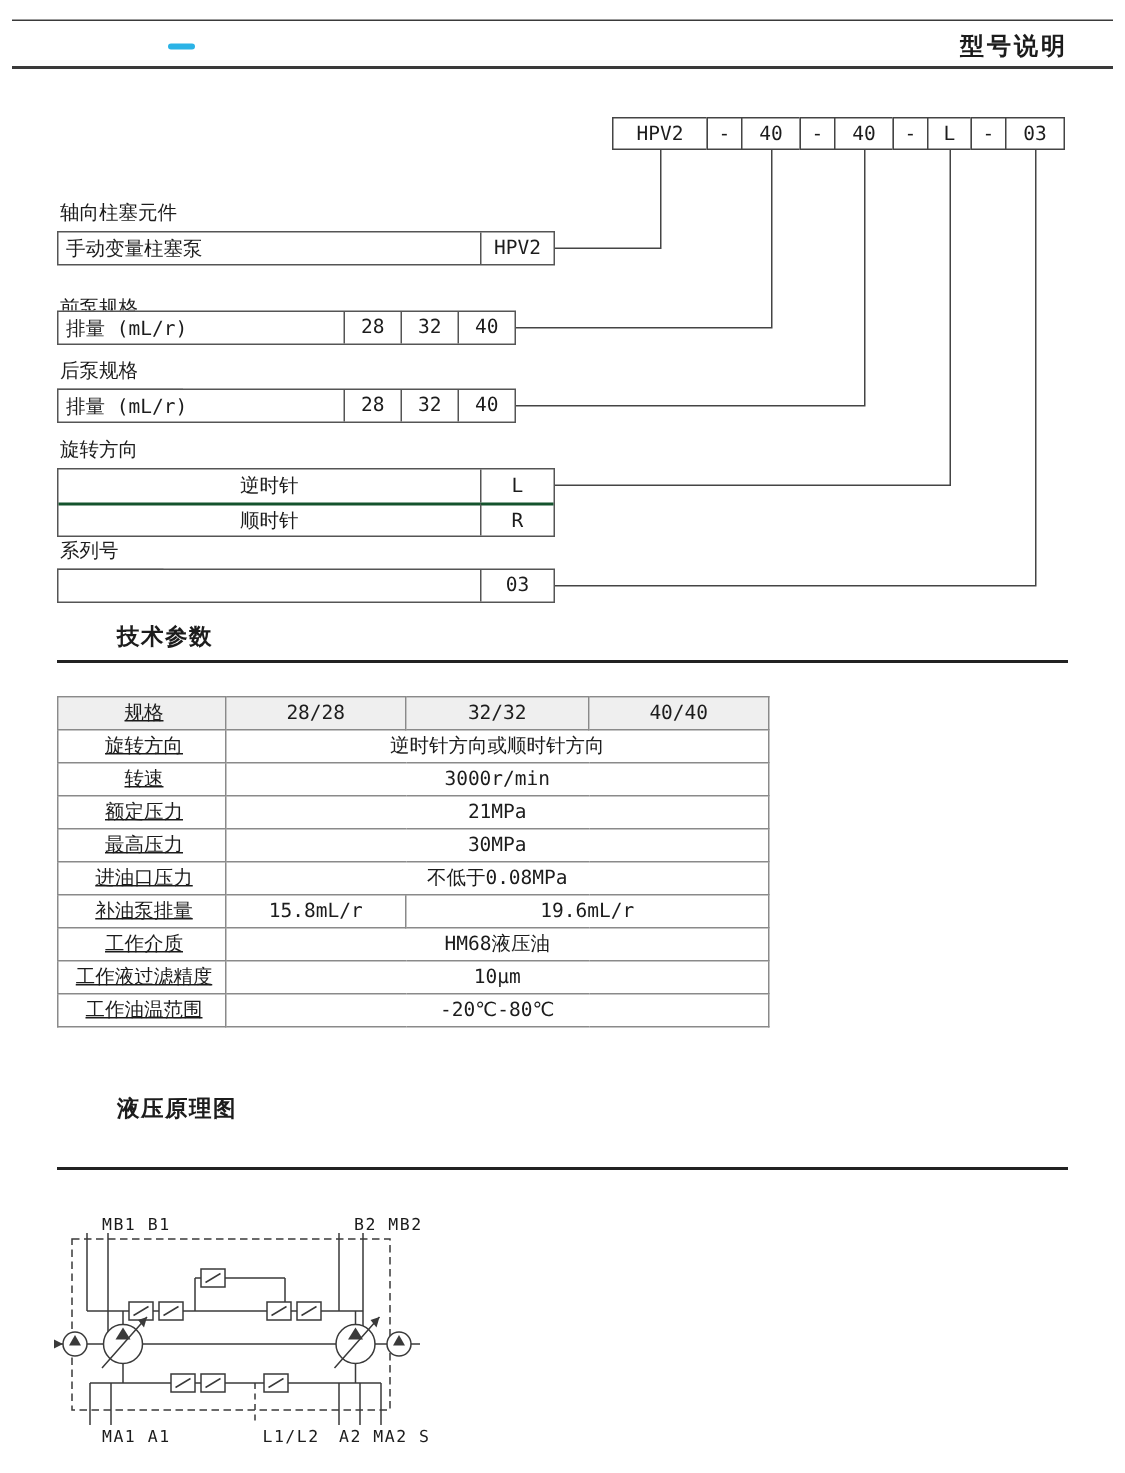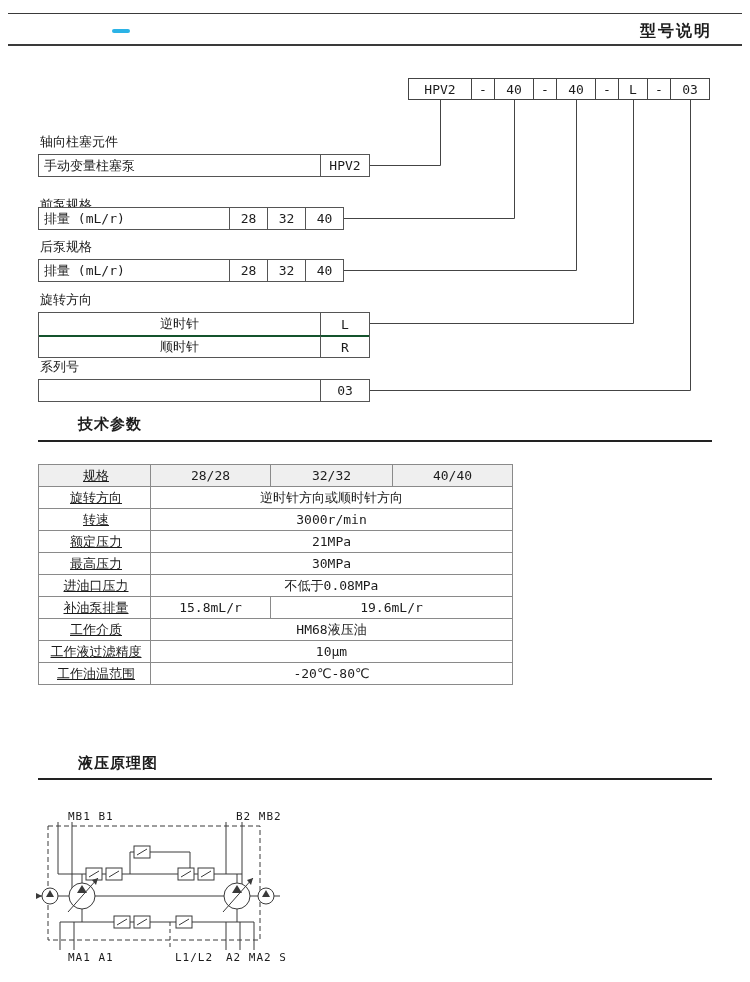--- a/index.html
+++ b/index.html
@@ -171,21 +171,21 @@
         <td class="lbl">工作液过滤精度</td>
         <td colspan="3">10μm</td>
       </tr>
       <tr>
         <td class="lbl">工作油温范围</td>
         <td colspan="3">-20℃-80℃</td>
       </tr>
     </tbody>
   </table>
 
-  <div class="sec-head" style="top:754px">液压原理图</div>
+  <div class="sec-head" style="top:730px">液压原理图</div>
   <div class="rule" style="left:38px; top:778px; width:674px; height:2px; background:#222;"></div>
 
   <span class="sch-label" style="left:56px; top:810px">MB1 B1</span>
   <span class="sch-label" style="left:224px; top:810px">B2 MB2</span>
 
   <svg class="schematic" viewBox="0 0 280 128">
     <g stroke="#3a3a3a" stroke-width="1" fill="none">
       <path d="M28 0 V52 M42 0 V74 M196 0 V52 M212 0 V74"></path>
       <path d="M28 52 H212"></path>
       <path d="M100 30 H160 M100 30 V52 M160 30 V52"></path>

